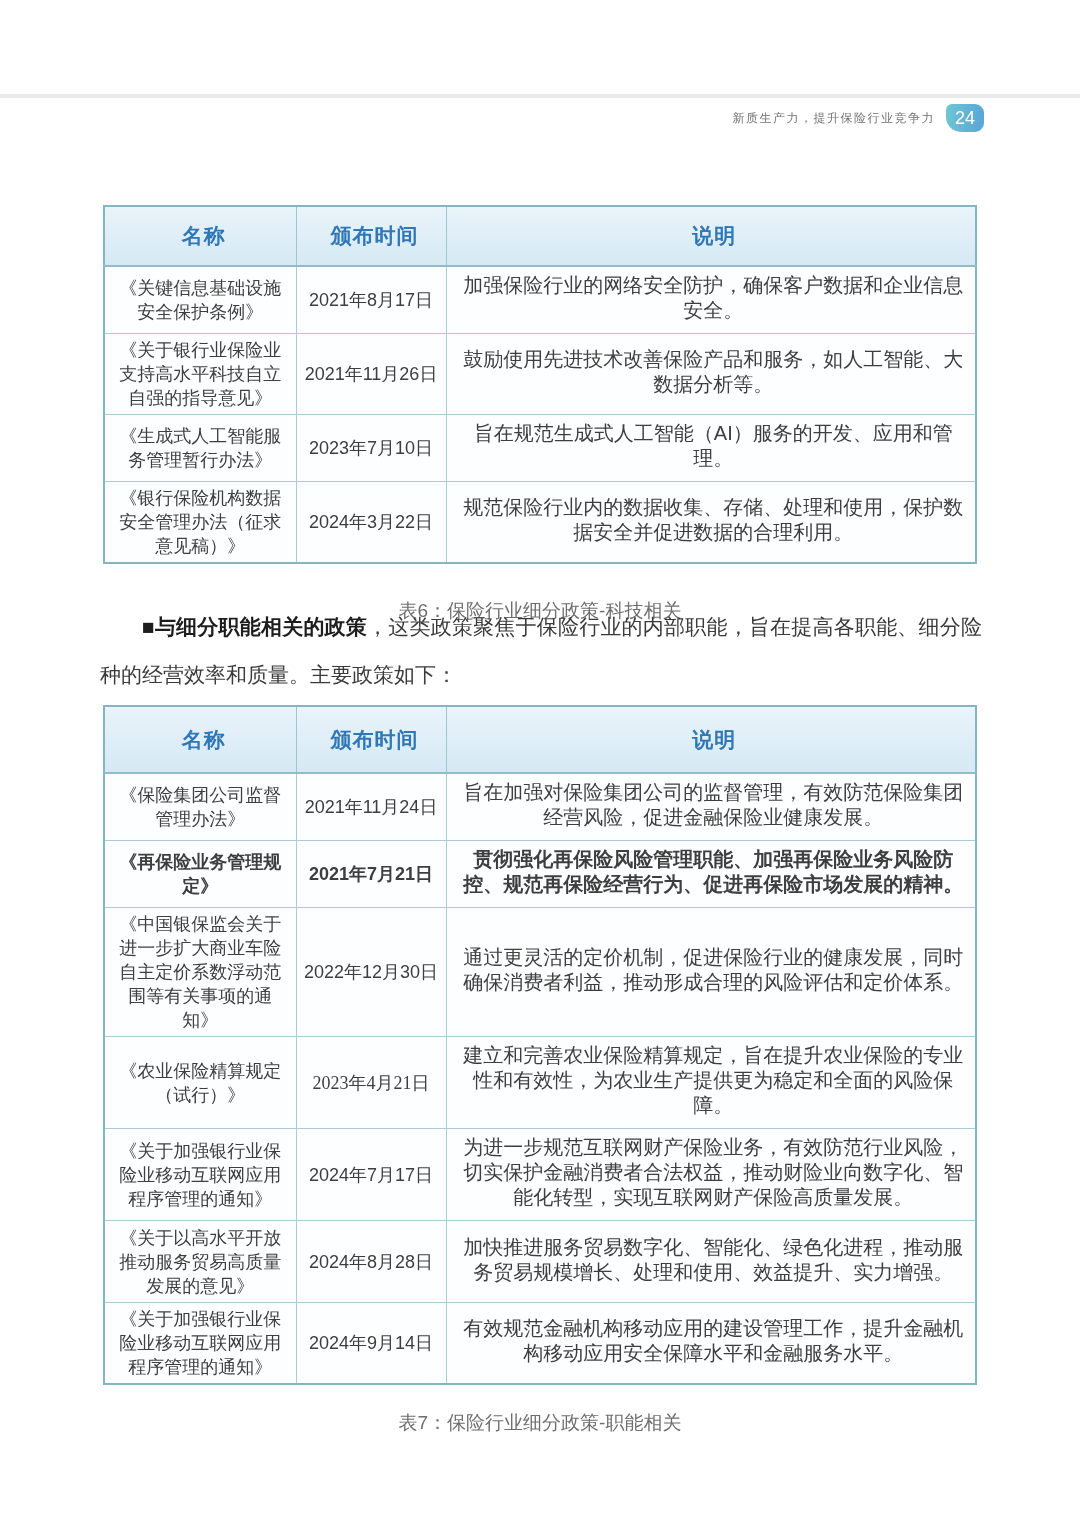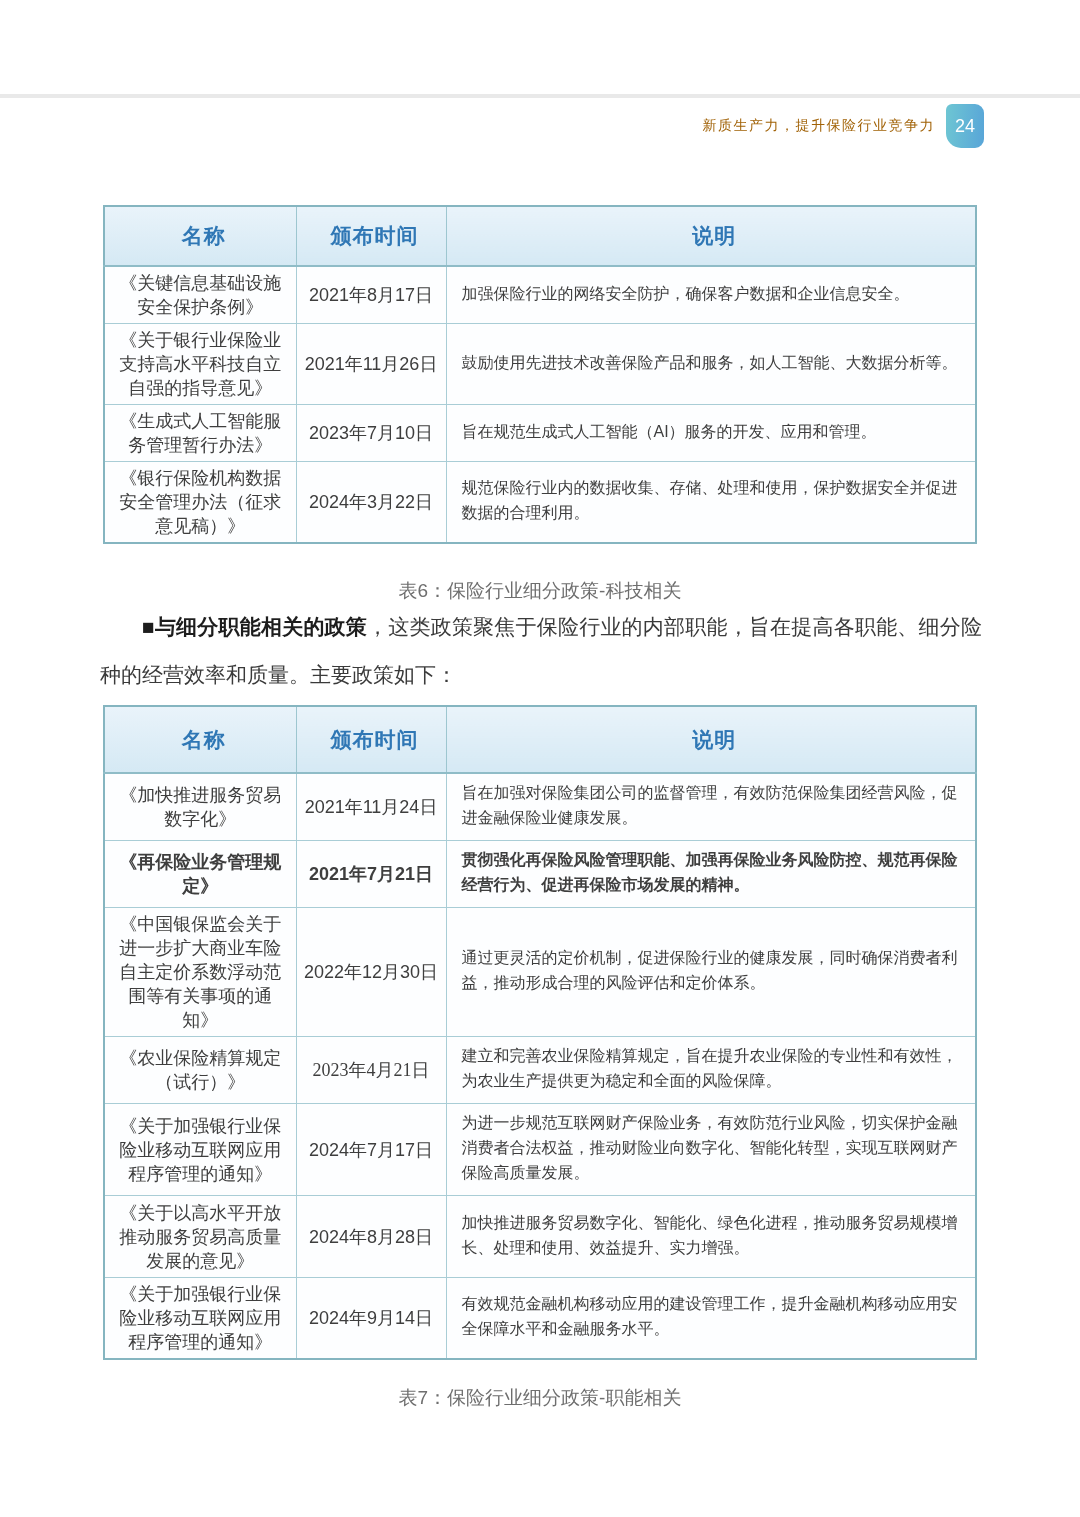--- a/index.html
+++ b/index.html
@@ -16,26 +16,26 @@
     top: 94px; left: 0;
     width: 100%; height: 4px;
     background: #e9e9e9;
   }
   .page-header {
     position: absolute;
     top: 104px; right: 96px;
     display: flex; align-items: center; gap: 11px;
   }
   .page-title {
-    font-size: 14px;
-    color: #a16207;
+    font-size: 12px;
+    color: #737373;
     letter-spacing: 1.5px;
   }
   .page-badge {
-    width: 38px; height: 44px;
+    width: 38px; height: 28px;
     border-radius: 6px 9px 9px 15px;
     background: linear-gradient(95deg, #6ec6d3 0%, #58a5d8 100%);
     color: #ffffff;
     font-size: 18px;
     display: flex; align-items: center; justify-content: center;
   }
   .tbl-section { position: absolute; left: 103px; width: 874px; }
   #sec-t6 { top: 205px; }
   #sec-t7 { top: 705px; }
   table {
@@ -57,21 +57,21 @@
   }
   #sec-t6 th { height: 56px; }
   #sec-t7 th { height: 63px; }
   td {
     border: 1px solid #a9cdd6;
     color: #3e3e3e;
     vertical-align: middle;
   }
   .c-name { text-align: center; font-size: 18px; line-height: 24px; padding: 4px 8px; }
   .c-date { text-align: center; font-size: 18px; white-space: nowrap; }
-  .c-desc { text-align: left; font-size: 16px; line-height: 25px; padding: 6px 10px 10px 15px; }
+  .c-desc { text-align: center; font-size: 20px; line-height: 25px; padding: 6px 10px 10px 15px; }
   #sec-t6 tbody tr:nth-child(1) { height: 50px; }
   #sec-t6 tbody tr:nth-child(2) { height: 72px; }
   #sec-t6 tbody tr:nth-child(3) { height: 50px; }
   #sec-t6 tbody tr:nth-child(4) { height: 72px; }
   #sec-t7 tbody tr:nth-child(1) { height: 62px; }
   #sec-t7 tbody tr:nth-child(2) { height: 60px; font-weight: bold; }
   #sec-t7 tbody tr:nth-child(3) { height: 98px; }
   #sec-t7 tbody tr:nth-child(4) { height: 62px; font-family: Liberation Serif, serif; }
   #sec-t7 tbody tr:nth-child(5) { height: 84px; }
   #sec-t7 tbody tr:nth-child(6) { height: 82px; }
@@ -158,21 +158,21 @@
       </colgroup>
       <thead>
         <tr>
           <th>名称</th>
           <th>颁布时间</th>
           <th>说明</th>
         </tr>
       </thead>
       <tbody>
           <tr>
-            <td class="c-name">《加快推进服务贸易数字化》</td>
+            <td class="c-name">《保险集团公司监督管理办法》</td>
             <td class="c-date">2021年11月24日</td>
             <td class="c-desc">旨在加强对保险集团公司的监督管理，有效防范保险集团经营风险，促进金融保险业健康发展。</td>
           </tr>
           <tr>
             <td class="c-name">《再保险业务管理规定》</td>
             <td class="c-date">2021年7月21日</td>
             <td class="c-desc">贯彻强化再保险风险管理职能、加强再保险业务风险防控、规范再保险经营行为、促进再保险市场发展的精神。</td>
           </tr>
           <tr>
             <td class="c-name">《中国银保监会关于进一步扩大商业车险自主定价系数浮动范围等有关事项的通知》</td>

